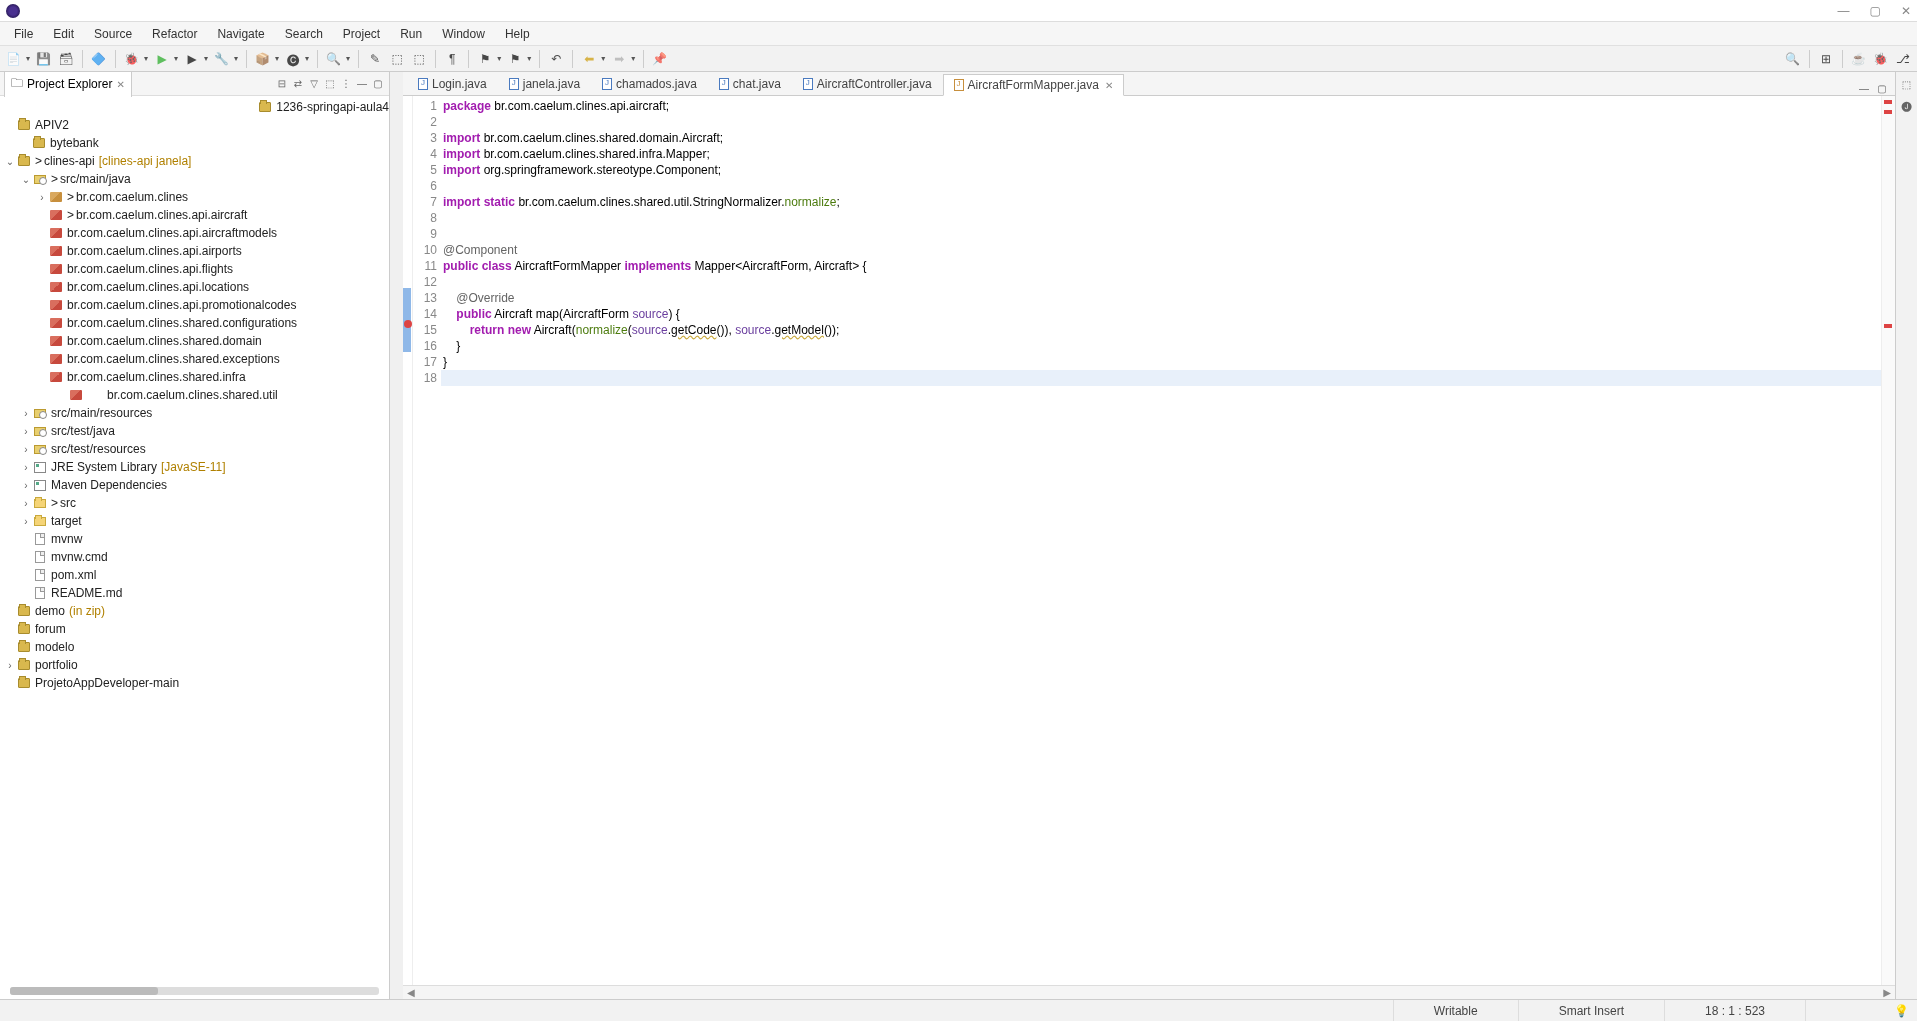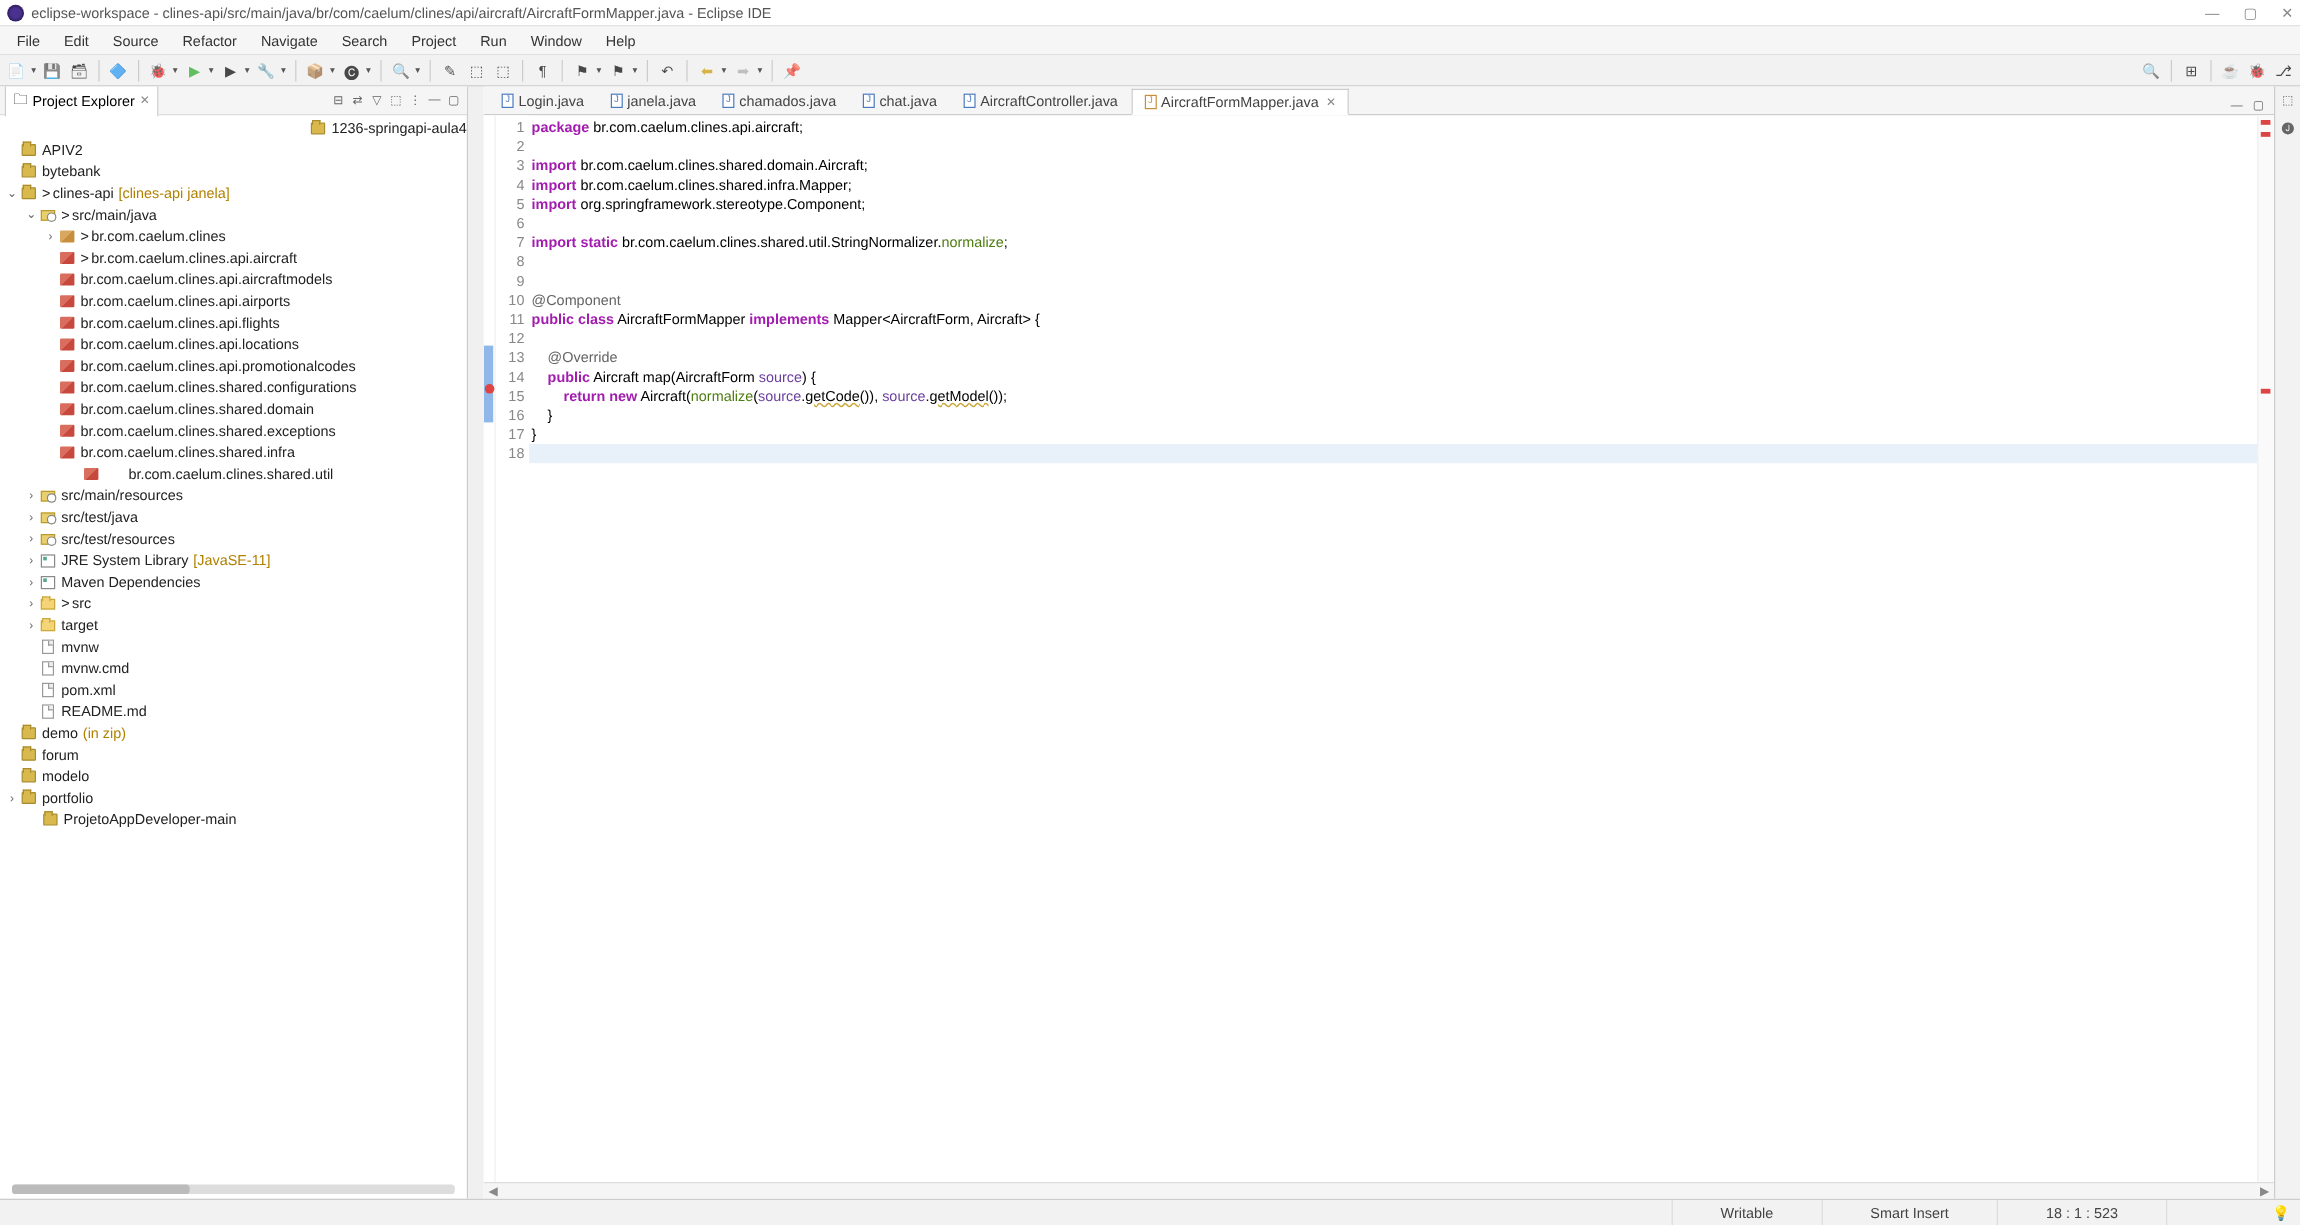--- a/index.html
+++ b/index.html
@@ -91,21 +91,20 @@
     .status-bar { height: 22px; background: #f2f2f2; border-top: 1px solid #ccc; display: flex; align-items: center; color: #444; font-size: 11px; }
     .status-cell { padding: 0 40px; border-left: 1px solid #ddd; height: 100%; display:flex; align-items:center; }
     .status-cell:first-child { border-left:none; }
     .status-spacer { flex: 1; }
   </style>
 </head>
 <body>
 
 <div class="title-bar">
   <span class="eclipse-icon"></span>
-  <span>eclipse-workspace - clines-api/src/main/java/br/com/caelum/clines/api/aircraft/AircraftFormMapper.java - Eclipse IDE</span>
   <div class="win-buttons">
     <span>—</span>
     <span>▢</span>
     <span>✕</span>
   </div>
 </div>
 
 <div class="menu-bar" id="menu-bar">
     <span class="menu-item">File</span>
     <span class="menu-item">Edit</span>
@@ -200,21 +199,21 @@
           </span>
           <span>1236-springapi-aula4</span>
         </div>
         <div class="tree-item" style="padding-left: 4px;">
           <span class="expand"></span>
           <span class="icon">
             <span class="icon-project"></span>
           </span>
           <span>APIV2</span>
         </div>
-        <div class="tree-item" style="padding-left: 4px;">
+        <div class="tree-item" style="padding-left: 19px;">
           <span class="expand"></span>
           <span class="icon">
             <span class="icon-project"></span>
           </span>
           <span>bytebank</span>
         </div>
         <div class="tree-item" style="padding-left: 4px;">
           <span class="expand">⌄</span>
           <span class="icon">
             <span class="icon-project"></span>
@@ -418,21 +417,21 @@
           </span>
           <span>modelo</span>
         </div>
         <div class="tree-item" style="padding-left: 4px;">
           <span class="expand">›</span>
           <span class="icon">
             <span class="icon-project"></span>
           </span>
           <span>portfolio</span>
         </div>
-        <div class="tree-item" style="padding-left: 4px; margin-left: 18px;">
+        <div class="tree-item" style="padding-left: 4px;">
           <span class="expand"></span>
           <span class="icon">
             <span class="icon-project"></span>
           </span>
           <span>ProjetoAppDeveloper-main</span>
         </div>
       </div>
     <div class="tree-scroll"></div>
   </div>
 

